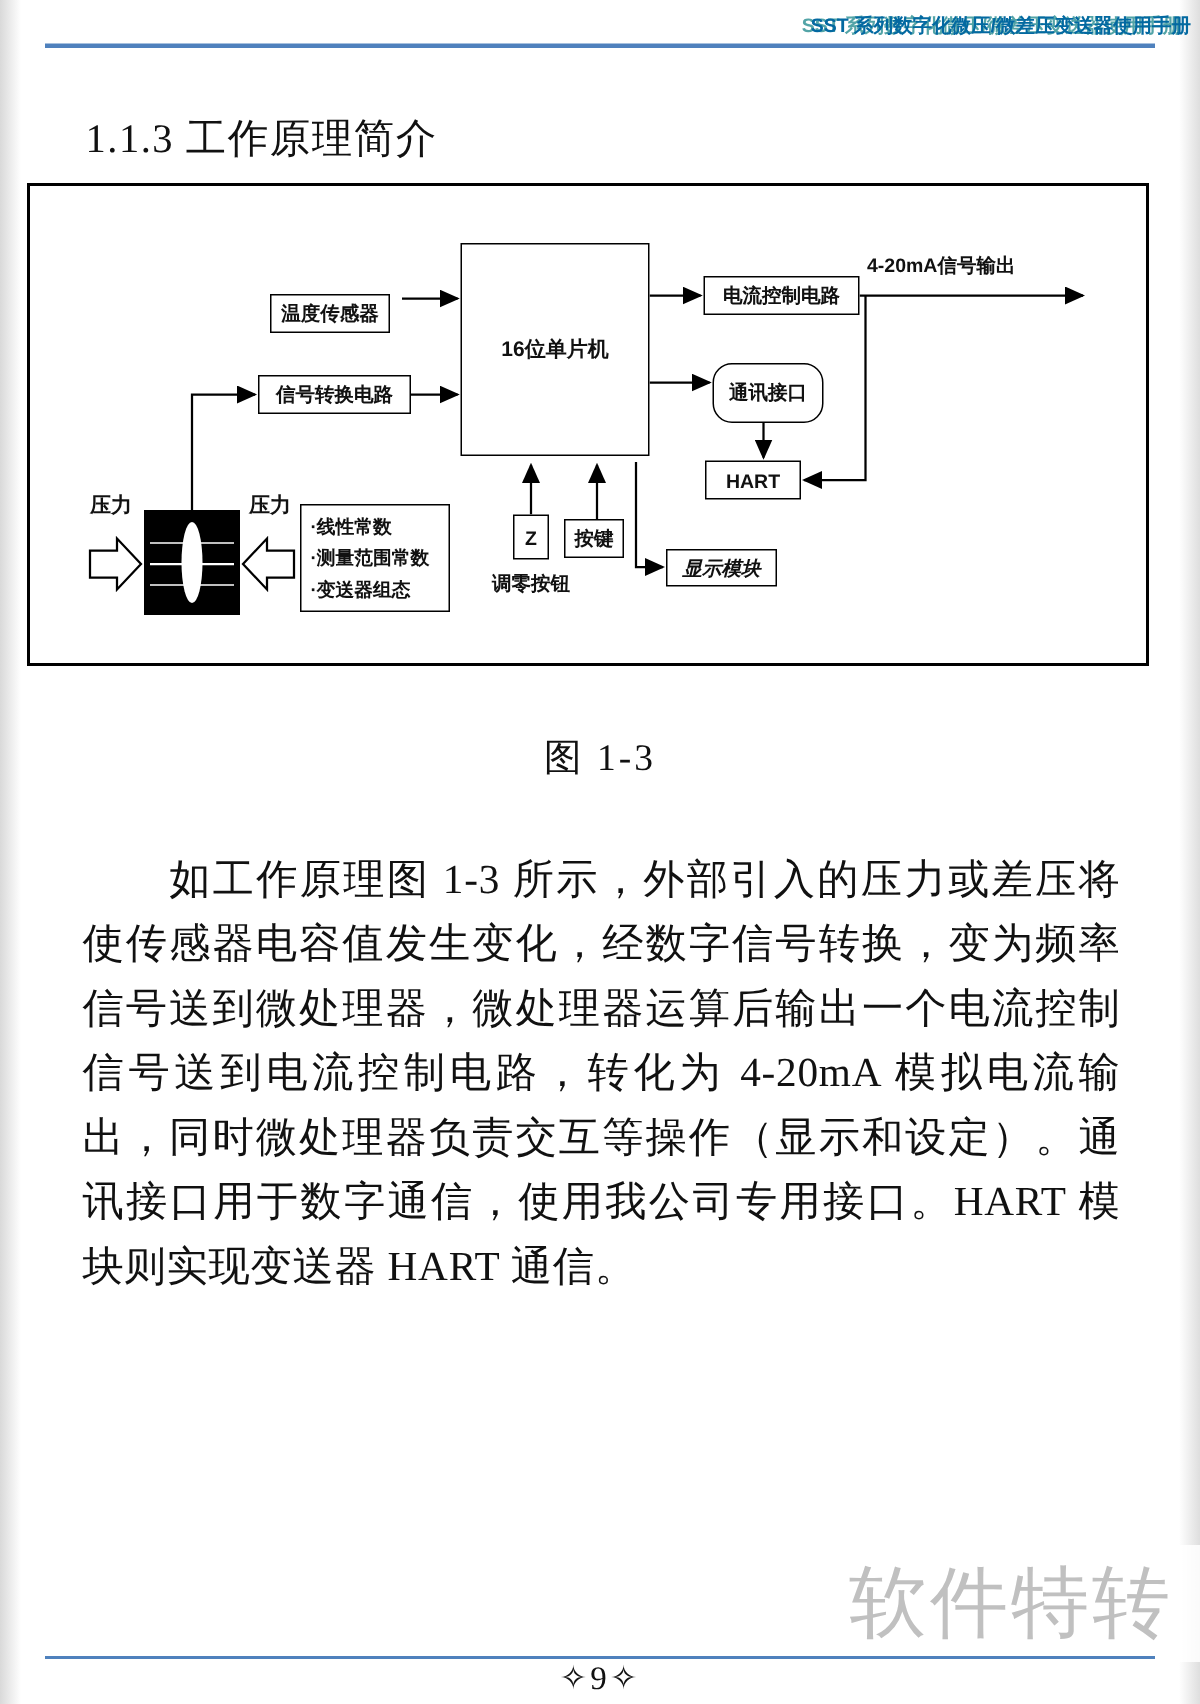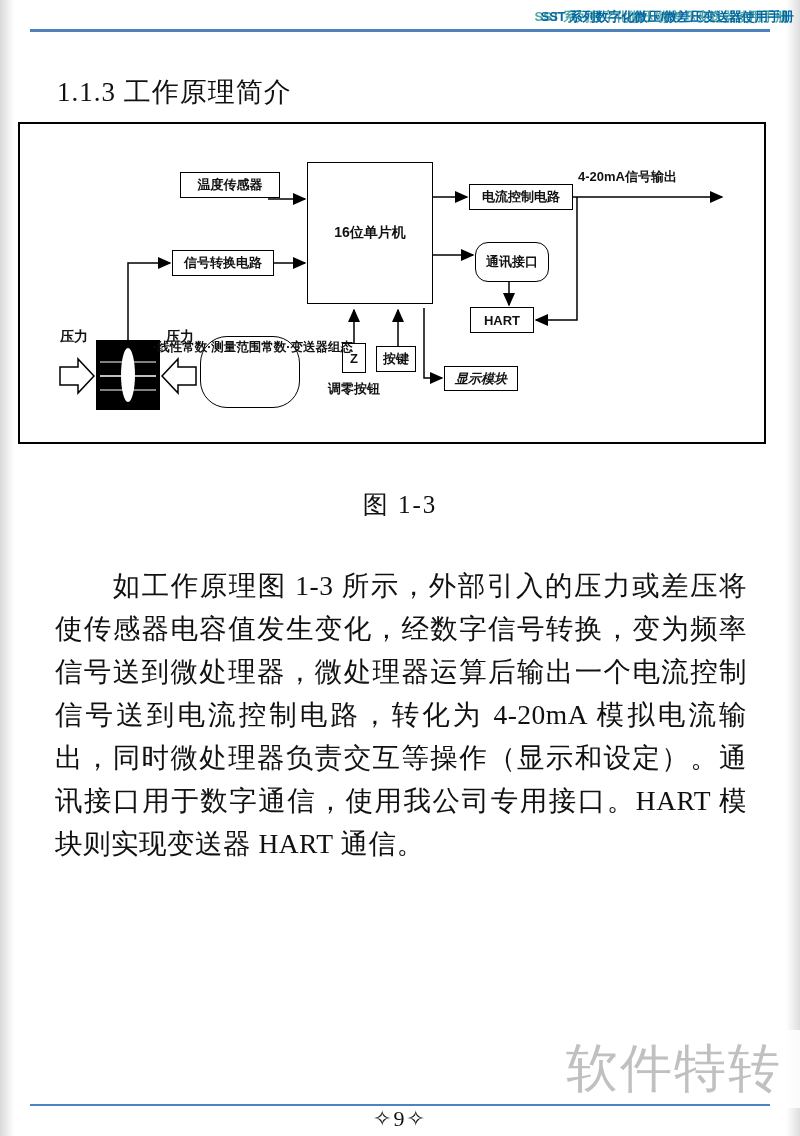--- a/index.html
+++ b/index.html
@@ -16,22 +16,22 @@
   .rule-top{top:29px;height:3px;}
   .rule-bottom{top:1104px;height:2px;}
 
   .heading{position:absolute;left:57px;top:74px;font-size:27px;font-weight:normal;letter-spacing:1px;}
 
   .diagram{position:absolute;left:18px;top:122px;width:744px;height:318px;
            border:2px solid #000;background:#fff;}
   .dbox{position:absolute;border:1px solid #000;background:#fff;display:flex;align-items:center;
         justify-content:center;font:bold 13px "Liberation Sans",sans-serif;white-space:nowrap;box-sizing:border-box;}
   .dlabel{position:absolute;font:bold 13px "Liberation Sans",sans-serif;white-space:nowrap;}
-  .constants{flex-direction:row;align-items:flex-start;justify-content:center;
-             padding-left:6px;line-height:21px;font-size:12.5px;border-radius:27px;}
+  .constants{flex-direction:column;align-items:flex-start;justify-content:center;
+             padding-left:6px;line-height:21px;font-size:12.5px;}
   .mcu{font-size:14px;}
   .dsvg{position:absolute;left:0;top:0;width:744px;height:318px;pointer-events:none;}
 
   .caption{position:absolute;left:0;width:800px;top:488px;text-align:center;font-size:25px;letter-spacing:2px;}
 
   .bodytext{position:absolute;left:55px;top:524px;width:692px;font-size:27.5px;line-height:43px;
             text-align:justify;text-indent:2.1em;letter-spacing:0.5px;margin-top:40px;}
 
   .watermark{position:absolute;left:560px;top:1030px;width:260px;height:78px;
              background:rgba(255,255,255,.85);display:flex;align-items:center;}
@@ -85,21 +85,21 @@
         <line x1="553" y1="73" x2="702" y2="73" marker-end="url(#ah)"></line>
         <polyline points="557,73 557,196 516,196" marker-end="url(#ah)"></polyline>
         <line x1="489" y1="144" x2="489" y2="181" marker-end="url(#ah)"></line>
         <line x1="334" y1="219" x2="334" y2="186" marker-end="url(#ah)"></line>
         <line x1="378" y1="222" x2="378" y2="186" marker-end="url(#ah)"></line>
         <polyline points="404,184 404,254 422,254" marker-end="url(#ah)"></polyline>
         <polyline points="108,216 108,139 150,139" marker-end="url(#ah)"></polyline>
       </g>
     </svg>
 
-    <div class="dbox" style="left:160px;top:48px;width:100px;height:26px;">温度传感器</div>
+    <div class="dbox" style="left:160px;top:72px;width:80px;height:26px;">温度传感器</div>
     <div class="dbox" style="left:152px;top:126px;width:102px;height:26px;">信号转换电路</div>
     <div class="dbox mcu" style="left:287px;top:38px;width:126px;height:142px;">16位单片机</div>
     <div class="dbox" style="left:449px;top:60px;width:104px;height:26px;">电流控制电路</div>
     <div class="dbox" style="left:455px;top:118px;width:74px;height:40px;border-radius:13px;">通讯接口</div>
     <div class="dbox" style="left:450px;top:183px;width:64px;height:26px;">HART</div>
     <div class="dbox" style="left:424px;top:242px;width:74px;height:25px;font-style:italic;">显示模块</div>
     <div class="dbox" style="left:322px;top:219px;width:24px;height:30px;">Z</div>
     <div class="dbox" style="left:356px;top:222px;width:40px;height:26px;">按键</div>
 
     <div class="dbox constants" style="left:180px;top:212px;width:100px;height:72px;">

